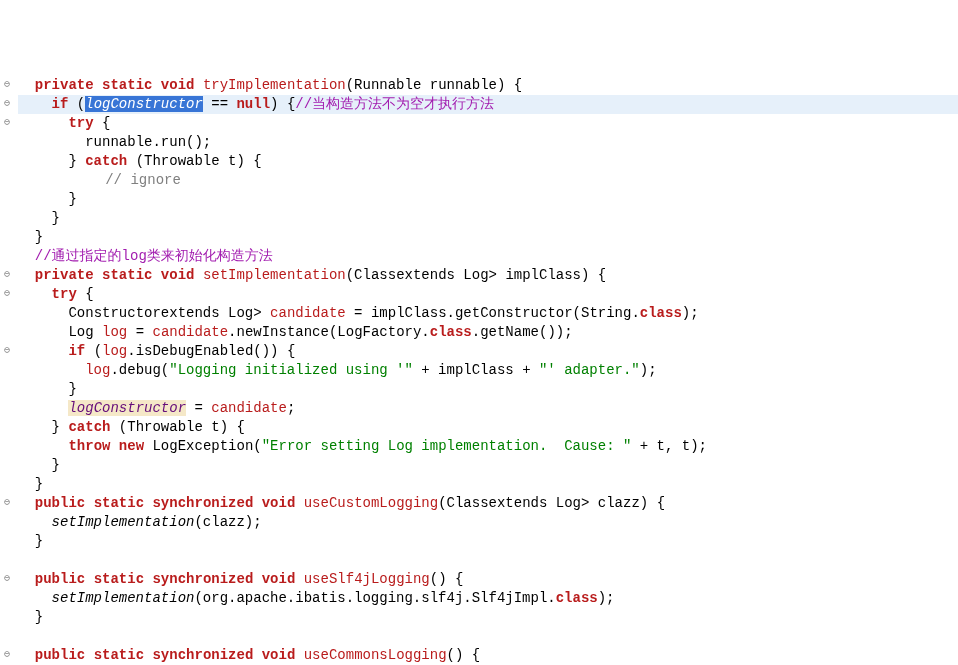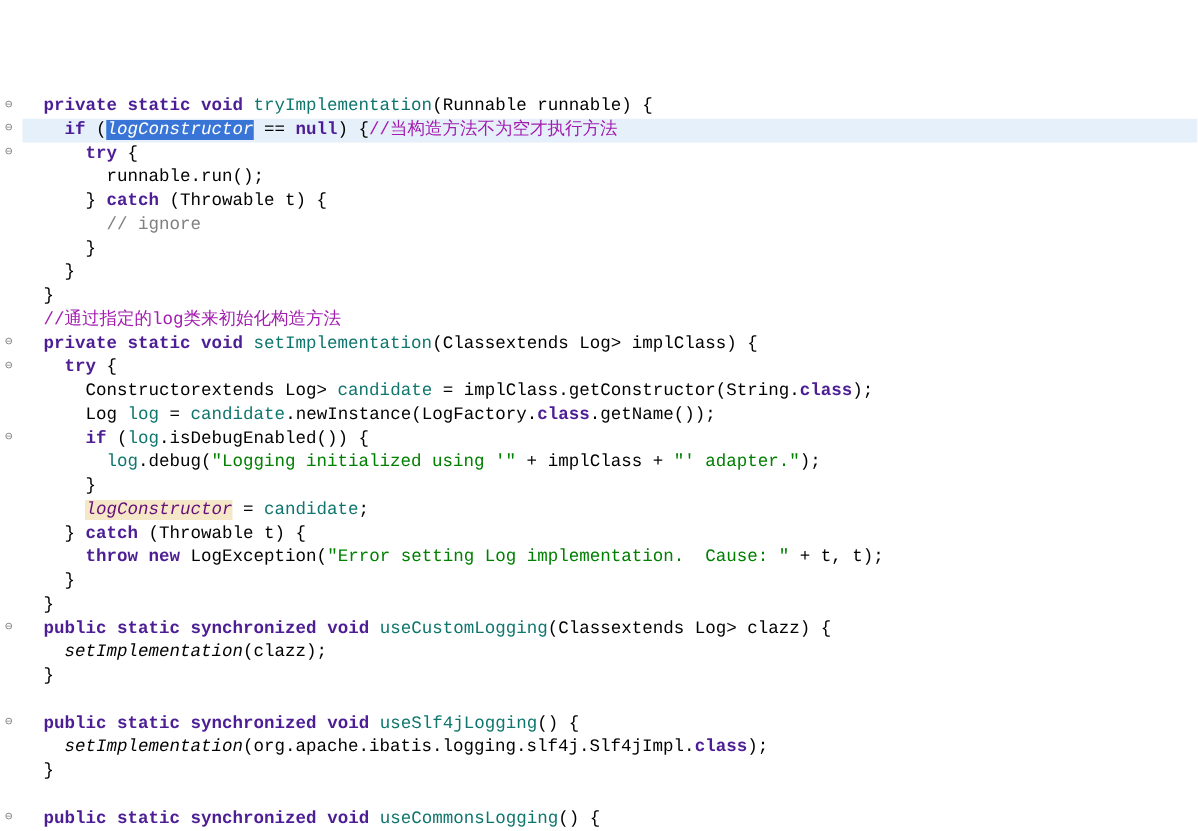--- a/index.html
+++ b/index.html
@@ -30,30 +30,30 @@
     text-align: center;
     line-height: 10px;
     cursor: pointer;
   }
   .code-area {
     flex: 1;
     padding-left: 2px;
   }
   .line { height: 19px; }
   .highlighted-line { background: #e6f0fa; }
-  .kw { color: #4c1d95; font-weight: bold; }
+  .kw { color: #b91c1c; font-weight: bold; }
   .type { color: #000000; }
   .param { color: #000000; }
-  .comment { color: #808080; }
+  .comment { color: #808080; margin-left: 20px; }
   .comment-cn { color: #a21caf; }
   .str { color: #008000; }
   .selected-hl { background: #3875d6; color: #ffffff; font-style: italic; }
   .usage-hl { background: #f5e8c8; font-style: italic; }
   .field-i { font-style: italic; color: #660e7a; }
-  .ident { color: #0f766e; }
+  .ident { color: #b91c1c; }
   .call-i { font-style: italic; }
 </style>
 </head>
 <body>
 
 
 
 <div class="editor">
   <div class="gutter" id="gutter"><div class="fold-marker" style="top: 4px;">⊖</div><div class="fold-marker" style="top: 23px;">⊖</div><div class="fold-marker" style="top: 42px;">⊖</div><div class="fold-marker" style="top: 194px;">⊖</div><div class="fold-marker" style="top: 213px;">⊖</div><div class="fold-marker" style="top: 270px;">⊖</div><div class="fold-marker" style="top: 422px;">⊖</div><div class="fold-marker" style="top: 498px;">⊖</div><div class="fold-marker" style="top: 574px;">⊖</div></div>
   <div class="code-area" id="code"><div class="line">  <span class="kw">private</span> <span class="kw">static</span> <span class="kw">void</span> <span class="ident">tryImplementation</span>(<span class="type">Runnable</span> <span class="param">runnable</span>) {</div><div class="line highlighted-line">    <span class="kw">if</span> (<span class="selected-hl">logConstructor</span> == <span class="kw">null</span>) {<span class="comment-cn">//当构造方法不为空才执行方法</span></div><div class="line">      <span class="kw">try</span> {</div><div class="line">        <span class="param">runnable</span>.run();</div><div class="line">      } <span class="kw">catch</span> (<span class="type">Throwable</span> <span class="param">t</span>) {</div><div class="line">        <span class="comment">// ignore</span></div><div class="line">      }</div><div class="line">    }</div><div class="line">  }</div><div class="line">  <span class="comment-cn">//通过指定的log类来初始化构造方法</span></div><div class="line">  <span class="kw">private</span> <span class="kw">static</span> <span class="kw">void</span> <span class="ident">setImplementation</span>(<span class="type">Class</span>extends <span class="type">Log</span>&gt; <span class="param">implClass</span>) {</div><div class="line">    <span class="kw">try</span> {</div><div class="line">      <span class="type">Constructor</span>extends <span class="type">Log</span>&gt; <span class="ident">candidate</span> = <span class="param">implClass</span>.getConstructor(<span class="type">String</span>.<span class="kw">class</span>);</div><div class="line">      <span class="type">Log</span> <span class="ident">log</span> = <span class="ident">candidate</span>.newInstance(<span class="type">LogFactory</span>.<span class="kw">class</span>.getName());</div><div class="line">      <span class="kw">if</span> (<span class="ident">log</span>.isDebugEnabled()) {</div><div class="line">        <span class="ident">log</span>.debug(<span class="str">"Logging initialized using '"</span> + <span class="param">implClass</span> + <span class="str">"' adapter."</span>);</div><div class="line">      }</div><div class="line">      <span class="usage-hl field-i">logConstructor</span> = <span class="ident">candidate</span>;</div><div class="line">    } <span class="kw">catch</span> (<span class="type">Throwable</span> <span class="param">t</span>) {</div><div class="line">      <span class="kw">throw</span> <span class="kw">new</span> <span class="type">LogException</span>(<span class="str">"Error setting Log implementation.  Cause: "</span> + <span class="param">t</span>, <span class="param">t</span>);</div><div class="line">    }</div><div class="line">  }</div><div class="line">  <span class="kw">public</span> <span class="kw">static</span> <span class="kw">synchronized</span> <span class="kw">void</span> <span class="ident">useCustomLogging</span>(<span class="type">Class</span>extends <span class="type">Log</span>&gt; <span class="param">clazz</span>) {</div><div class="line">    <span class="call-i">setImplementation</span>(<span class="param">clazz</span>);</div><div class="line">  }</div><div class="line">  </div><div class="line">  <span class="kw">public</span> <span class="kw">static</span> <span class="kw">synchronized</span> <span class="kw">void</span> <span class="ident">useSlf4jLogging</span>() {</div><div class="line">    <span class="call-i">setImplementation</span>(org.apache.ibatis.logging.slf4j.Slf4jImpl.<span class="kw">class</span>);</div><div class="line">  }</div><div class="line">  </div><div class="line">  <span class="kw">public</span> <span class="kw">static</span> <span class="kw">synchronized</span> <span class="kw">void</span> <span class="ident">useCommonsLogging</span>() {</div></div>

